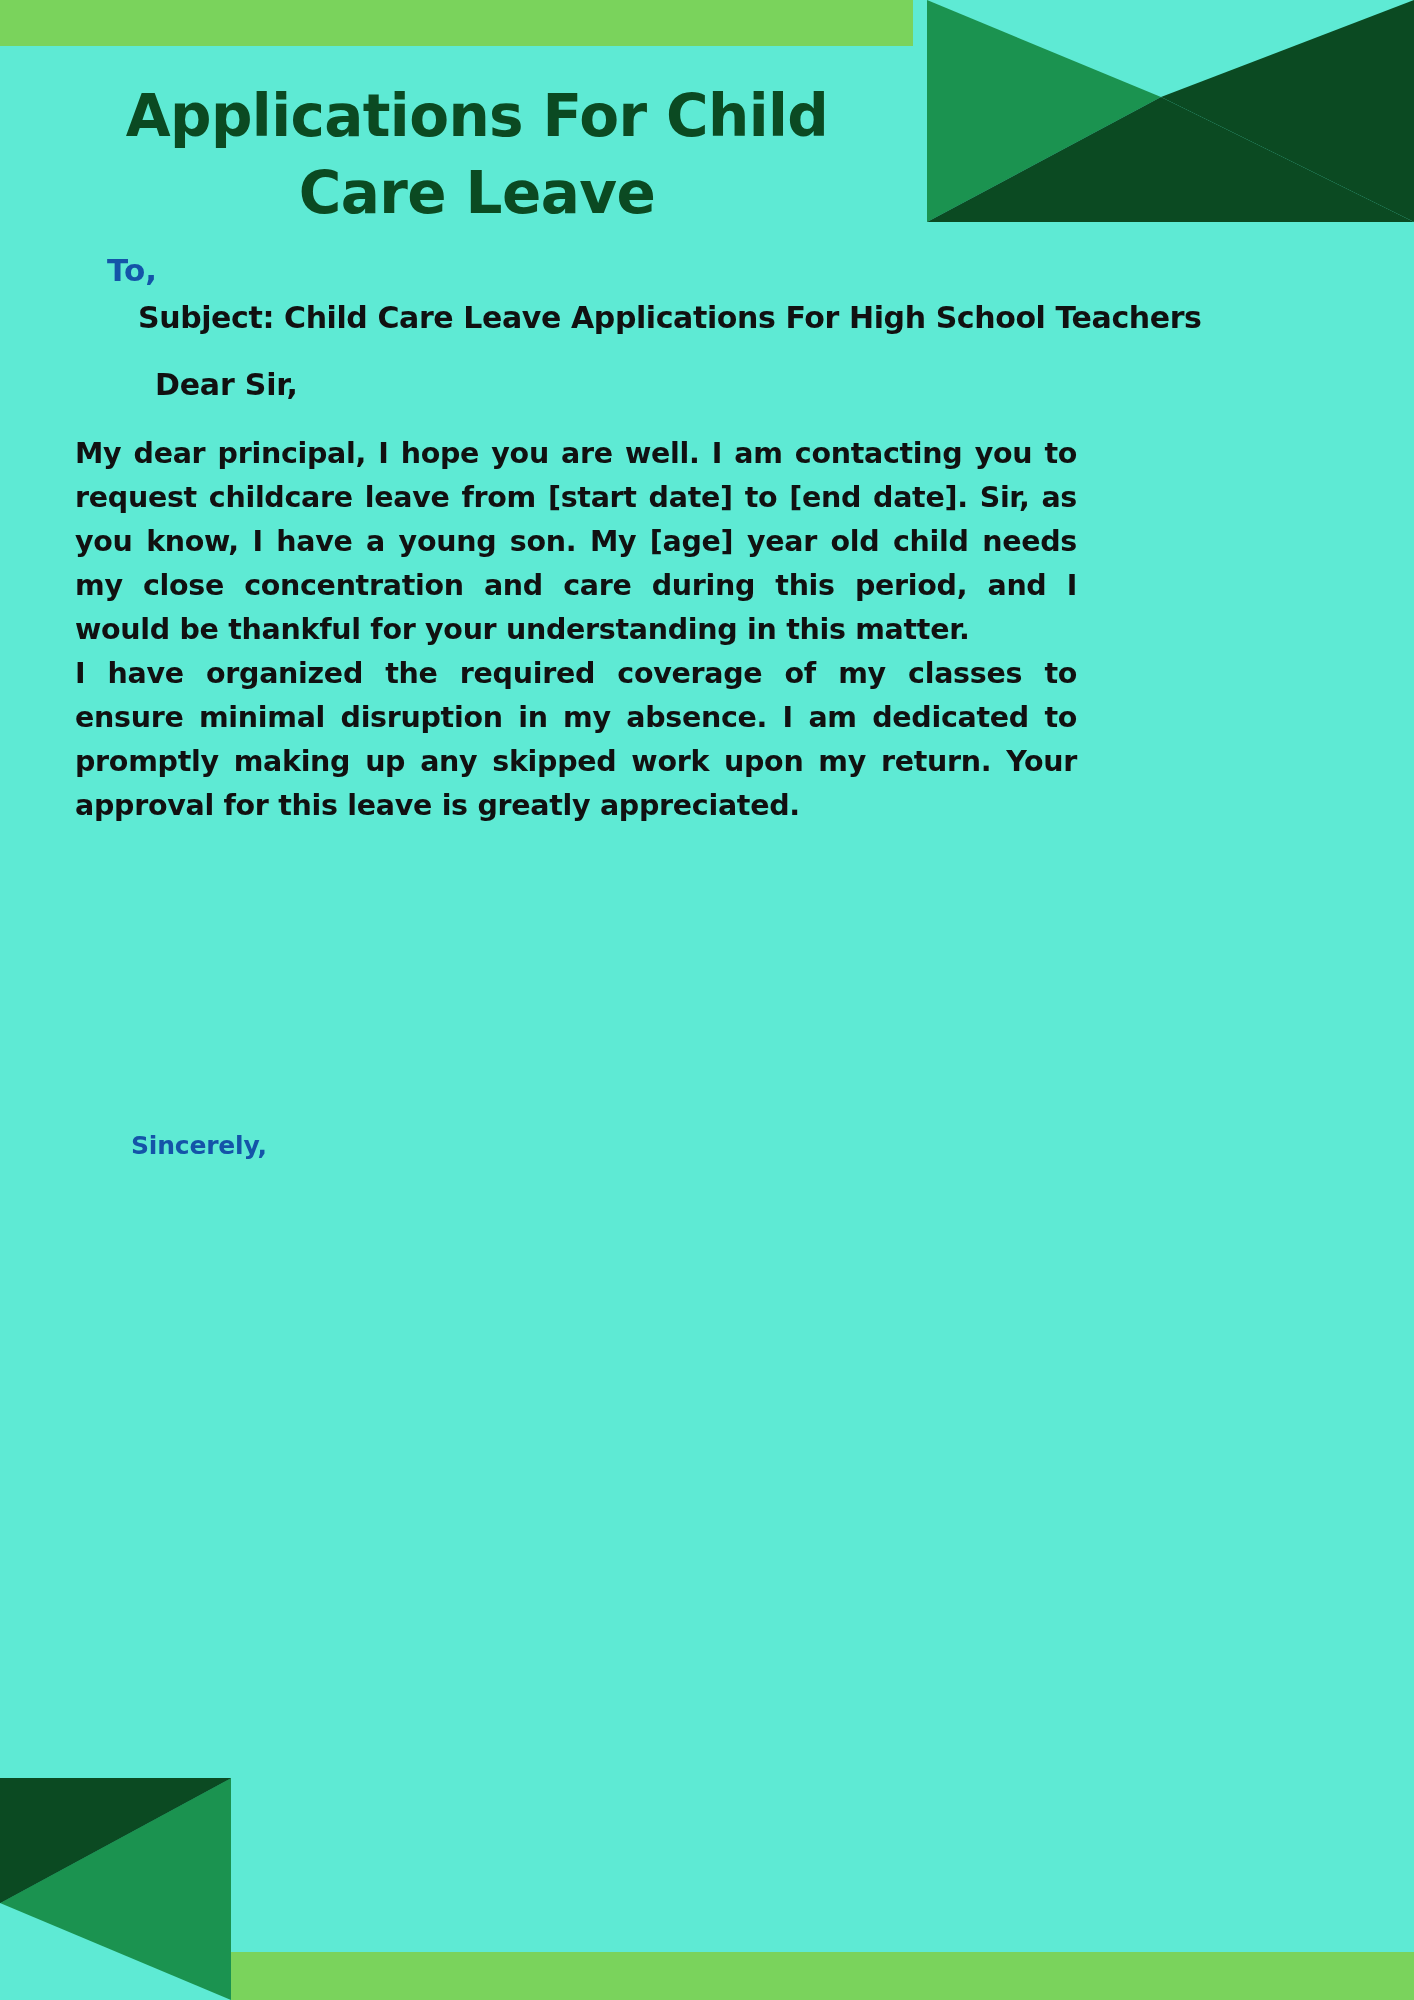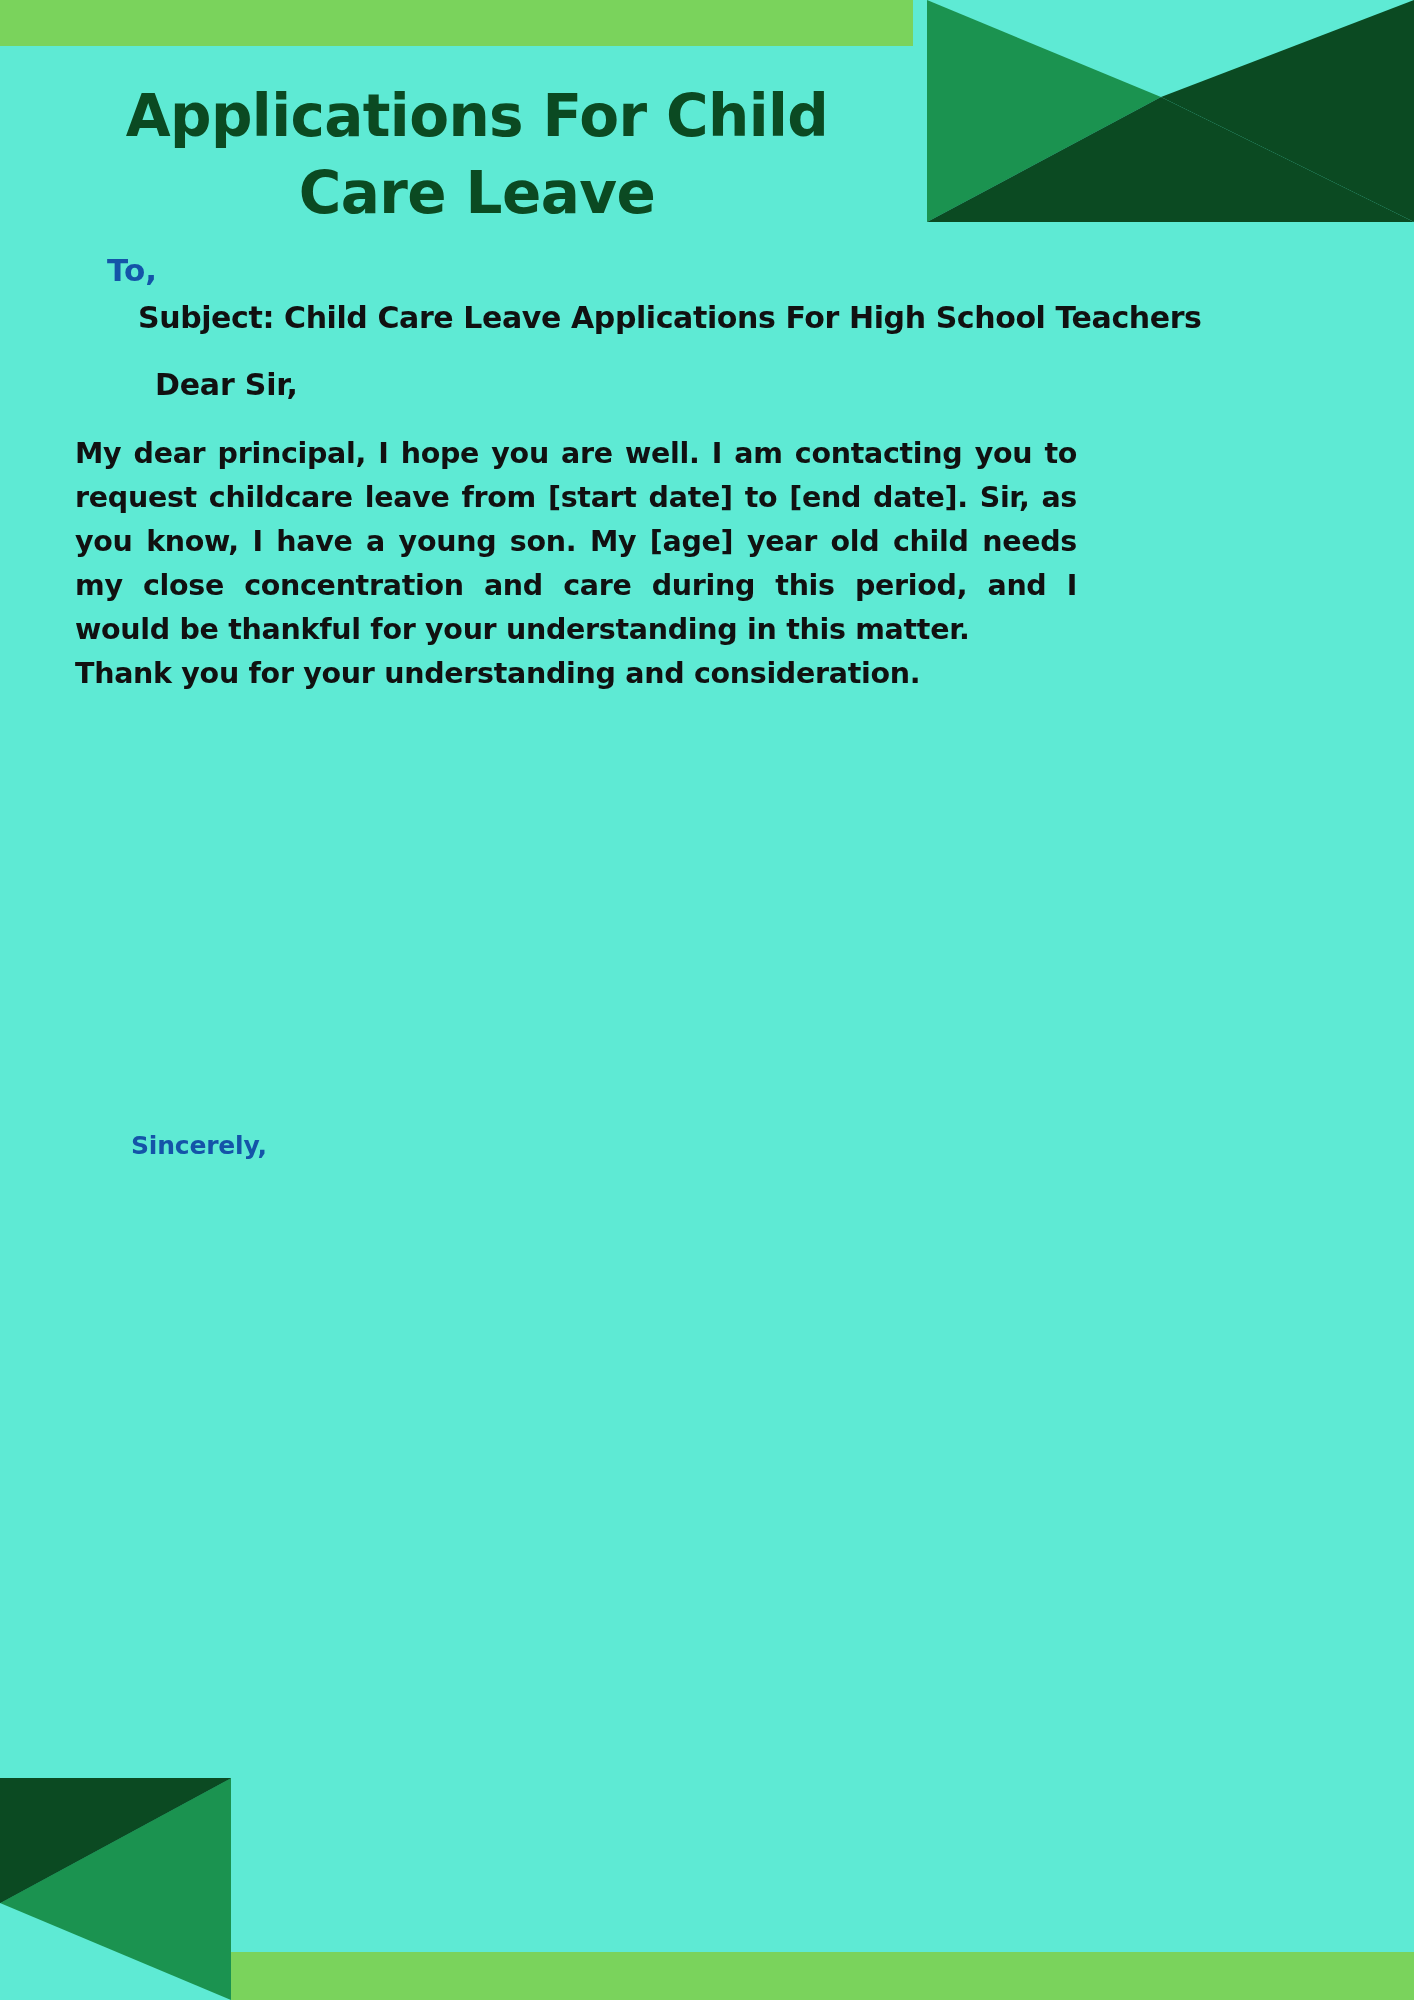--- a/index.html
+++ b/index.html
@@ -173,21 +173,21 @@
   <div class="letter">
 
     <div class="to-line">To,</div>
 
     <div class="subject-line">Subject: Child Care Leave Applications For High School Teachers</div>
 
     <div class="salutation">Dear Sir,</div>
 
     <div class="body-block">
       <p class="para">My dear principal, I hope you are well. I am contacting you to request childcare leave from [start date] to [end date]. Sir, as you know, I have a young son. My [age] year old child needs my close concentration and care during this period, and I would be thankful for your understanding in this matter.</p>
-      <p class="para thanks">Thank you for your understanding and consideration.</p>
+      <p class="para">I have organized the required coverage of my classes to ensure minimal disruption in my absence. I am dedicated to promptly making up any skipped work upon my return. Your approval for this leave is greatly appreciated.</p>
     </div>
 
     <div class="signoff">Sincerely,</div>
   </div>
 
   <div class="corner-bl">
     <svg width="500" height="222" viewBox="0 0 500 222" xmlns="http://www.w3.org/2000/svg">
       <polygon points="231,0 231,222 0,125" fill="#1b9350"></polygon>
       <polygon points="0,0 231,0 0,125" fill="#0b4a22"></polygon>
       <polygon points="0,0 0,222 231,0" fill="#0b4a22" opacity="0"></polygon>

